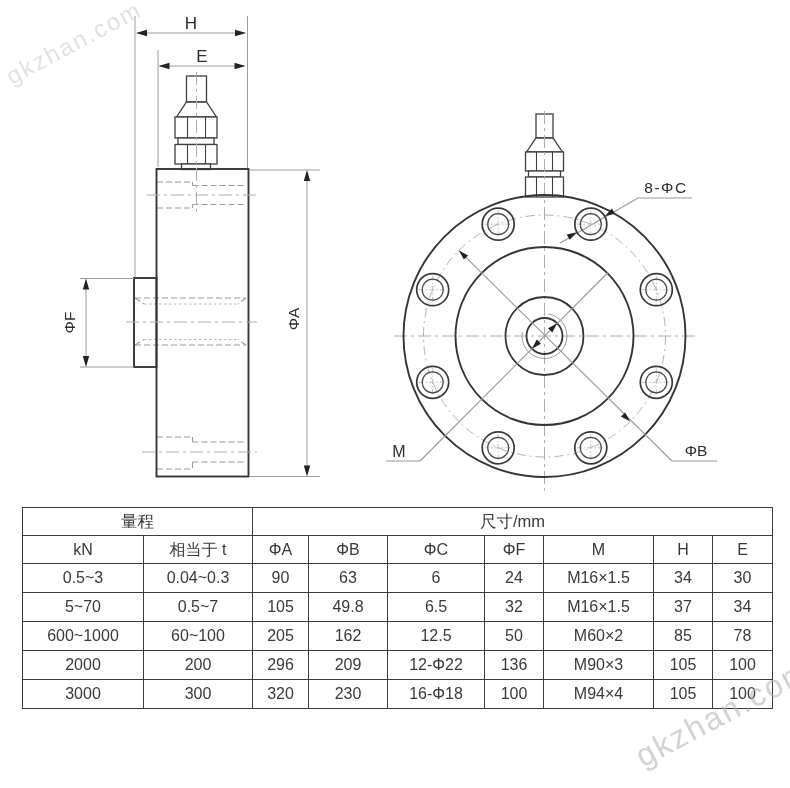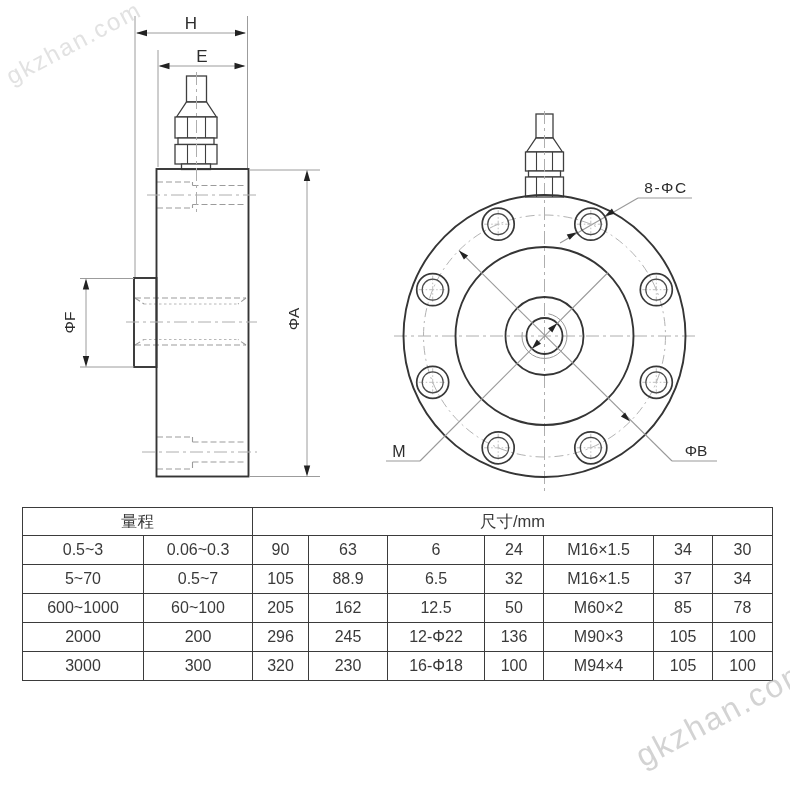--- a/index.html
+++ b/index.html
@@ -228,38 +228,49 @@
         <col style="width:59px">
       <col style="width:110px">
         <col style="width:59px">
         <col style="width:60px">
     </colgroup>
     <thead>
       <tr class="grp">
         <th colspan="2">量程</th>
         <th colspan="7">尺寸/mm</th>
       </tr>
+      <tr class="cols">
+        <th>kN</th>
+        <th>相当于 t</th>
+        <th>ΦA</th>
+        <th>ΦB</th>
+        <th>ΦC</th>
+        <th>ΦF</th>
+        <th>M</th>
+        <th>H</th>
+        <th>E</th>
+      </tr>
     </thead>
     <tbody>
         <tr>
           <td>0.5~3</td>
-          <td>0.06~0.3</td>
+          <td>0.04~0.3</td>
           <td>90</td>
           <td>63</td>
           <td>6</td>
           <td>24</td>
           <td>M16×1.5</td>
           <td>34</td>
           <td>30</td>
         </tr>
         <tr>
           <td>5~70</td>
           <td>0.5~7</td>
           <td>105</td>
-          <td>88.9</td>
+          <td>49.8</td>
           <td>6.5</td>
           <td>32</td>
           <td>M16×1.5</td>
           <td>37</td>
           <td>34</td>
         </tr>
         <tr>
           <td>600~1000</td>
           <td>60~100</td>
           <td>205</td>
@@ -267,21 +278,21 @@
           <td>12.5</td>
           <td>50</td>
           <td>M60×2</td>
           <td>85</td>
           <td>78</td>
         </tr>
         <tr>
           <td>2000</td>
           <td>200</td>
           <td>296</td>
-          <td>245</td>
+          <td>209</td>
           <td>12-Φ22</td>
           <td>136</td>
           <td>M90×3</td>
           <td>105</td>
           <td>100</td>
         </tr>
         <tr>
           <td>3000</td>
           <td>300</td>
           <td>320</td>

